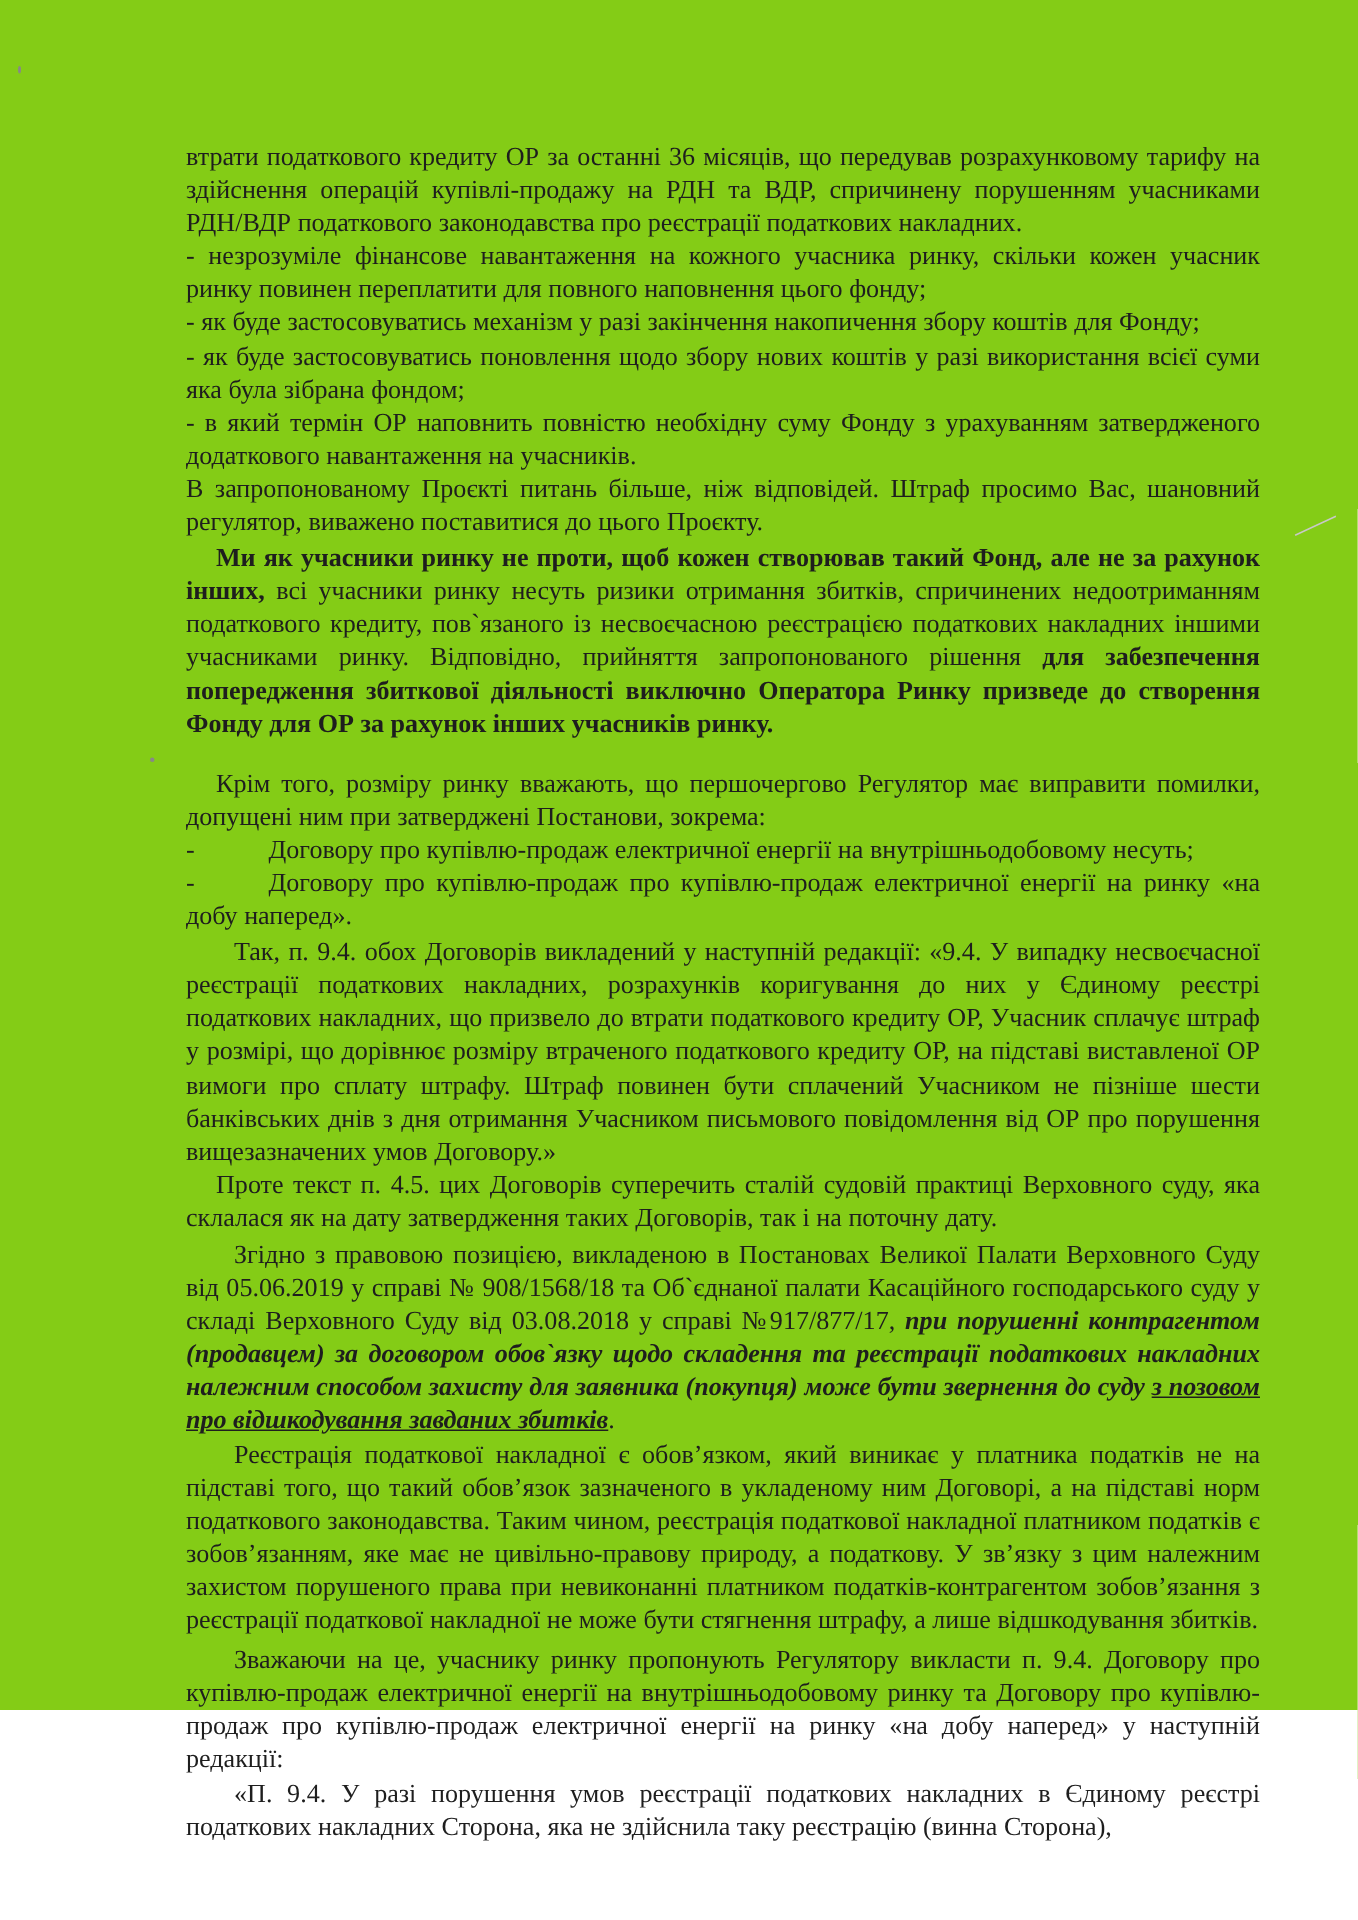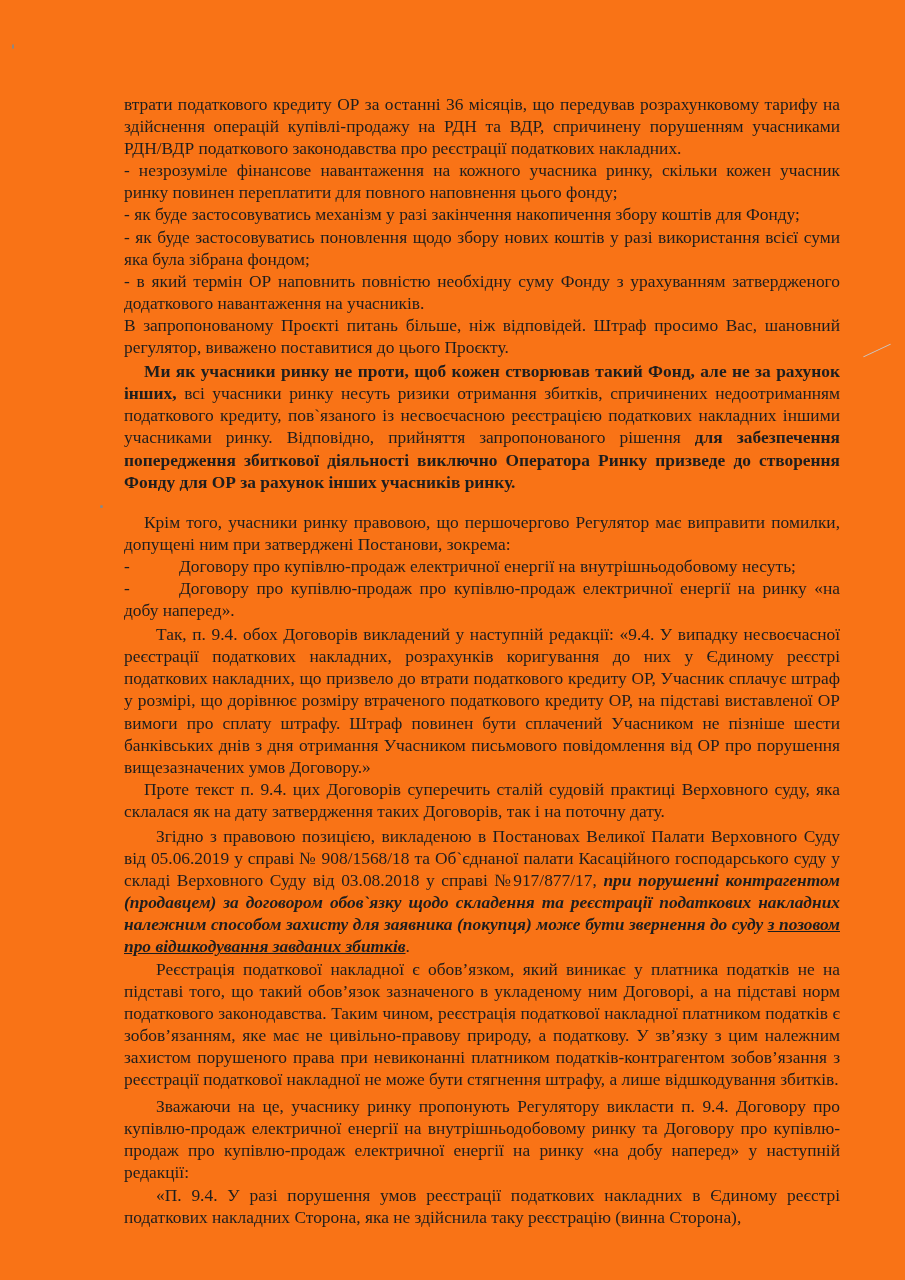--- a/index.html
+++ b/index.html
@@ -1,19 +1,19 @@
 <!DOCTYPE html>
 <html><head>
   <meta charset="utf-8">
   <style>
     html, body { margin: 0; padding: 0; background: #ffffff; }
     body { width: 905px; height: 1280px; overflow: hidden; position: relative; }
     .page {
-      position: absolute; left: 0; top: 0; width: 905px; height: 1280px;
-      background: #f97316;
+      position: absolute; left: 0; top: 0; width: 905px; height: 1140px;
+      background: #84cc16;
     }
     .text {
       position: absolute; left: 124px; top: 93px; width: 716px;
       font-family: "Liberation Serif", serif;
       font-size: 17.4px; line-height: 22.1px; color: #1e1e1e;
       text-align: justify;
     }
     .text p { margin: 0; }
     .indent { text-indent: 20px; }
     .indent2 { text-indent: 32px; }
@@ -38,34 +38,34 @@
   <div class="text">
     <p>втрати податкового кредиту ОР за останні 36 місяців, що передував розрахунковому тарифу на здійснення операцій купівлі-продажу на РДН та ВДР, спричинену порушенням учасниками РДН/ВДР податкового законодавства про реєстрації податкових накладних.</p>
     <p>-  незрозуміле фінансове навантаження на кожного учасника ринку, скільки кожен учасник ринку повинен переплатити для повного наповнення цього фонду;</p>
     <p>-  як буде застосовуватись механізм у разі закінчення накопичення збору коштів для Фонду;</p>
     <p>-  як буде застосовуватись поновлення щодо збору нових коштів у разі використання всієї суми яка була зібрана фондом;</p>
     <p>- в який термін ОР наповнить повністю необхідну суму Фонду з урахуванням затвердженого додаткового навантаження на учасників.</p>
     <p>В запропонованому Проєкті питань більше, ніж відповідей. Штраф просимо Вас, шановний регулятор, виважено поставитися до цього Проєкту.</p>
 
     <p class="indent" style="margin-top:2px;"><span class="b">Ми як учасники ринку не проти, щоб кожен створював такий Фонд, але не за рахунок інших,</span><span> всі учасники ринку несуть ризики отримання збитків, спричинених недоотриманням податкового кредиту, пов`язаного із несвоєчасною реєстрацією податкових накладних іншими учасниками ринку. Відповідно, прийняття запропонованого рішення </span><span class="b">для забезпечення попередження збиткової діяльності виключно Оператора Ринку призведе до створення Фонду для ОР за рахунок інших учасників ринку.</span></p>
 
-    <p class="indent gap" style="margin-top:26px;">Крім того, учасники ринку правовою, що першочергово Регулятор має виправити помилки, допущені ним при затверджені Постанови, зокрема:</p>
+    <p class="indent gap" style="margin-top:26px;">Крім того, розміру ринку вважають, що першочергово Регулятор має виправити помилки, допущені ним при затверджені Постанови, зокрема:</p>
 
     <div class="dash-item">
       <span class="dash">-</span>
       <span class="body">Договору про купівлю-продаж електричної енергії на внутрішньодобовому несуть;</span>
     </div>
     <div>
       <div class="dash-item">
         <span class="dash">-</span>
         <span class="body" style="text-align:justify;text-align-last:justify;">Договору про купівлю-продаж про купівлю-продаж електричної енергії на ринку «на</span>
       </div>
       <div>добу наперед».</div>
     </div>
 
     <p class="indent2" style="margin-top:2px;">Так, п. 9.4. обох Договорів викладений у наступній редакції: «9.4. У випадку несвоєчасної реєстрації податкових накладних, розрахунків коригування до них у Єдиному реєстрі податкових накладних, що призвело до втрати податкового кредиту ОР, Учасник сплачує штраф у розмірі, що дорівнює розміру втраченого податкового кредиту ОР, на підставі виставленої ОР вимоги про сплату штрафу. Штраф повинен бути сплачений Учасником не пізніше шести банківських днів з дня отримання Учасником письмового повідомлення від ОР про порушення вищезазначених умов Договору.»</p>
-    <p class="indent">Проте текст п. 9.4. цих Договорів суперечить сталій судовій практиці Верховного суду, яка склалася як на дату затвердження таких Договорів, так і на поточну дату.</p>
+    <p class="indent">Проте текст п. 4.5. цих Договорів суперечить сталій судовій практиці Верховного суду, яка склалася як на дату затвердження таких Договорів, так і на поточну дату.</p>
     <p class="indent2" style="margin-top:3px;"><span>Згідно з правовою позицією, викладеною в Постановах Великої Палати Верховного Суду від 05.06.2019 у справі № 908/1568/18 та Об`єднаної палати Касаційного господарського суду у складі Верховного Суду від 03.08.2018 у справі №917/877/17, </span><span class="bi">при порушенні контрагентом (продавцем) за договором обов`язку щодо складення та реєстрації податкових накладних належним способом захисту для заявника (покупця) може бути звернення до суду </span><span class="bi u">з позовом про відшкодування завданих збитків</span><span>.</span></p>
     <p class="indent2">Реєстрація податкової накладної є обов’язком, який виникає у платника податків не на підставі того, що такий обов’язок зазначеного в укладеному ним Договорі, а на підставі норм податкового законодавства. Таким чином, реєстрація податкової накладної платником податків є зобов’язанням, яке має не цивільно-правову природу, а податкову. У зв’язку з цим належним захистом порушеного права при невиконанні платником податків-контрагентом зобов’язання з реєстрації податкової накладної не може бути стягнення штрафу, а лише відшкодування збитків.</p>
     <p class="indent2" style="margin-top:5px;">Зважаючи на це, учаснику ринку пропонують Регулятору викласти п. 9.4. Договору про купівлю-продаж електричної енергії на внутрішньодобовому ринку та Договору про купівлю-продаж про купівлю-продаж електричної енергії на ринку «на добу наперед» у наступній редакції:</p>
     <p class="indent2">«П. 9.4. У разі порушення умов реєстрації податкових накладних в Єдиному реєстрі податкових накладних Сторона, яка не здійснила таку реєстрацію (винна Сторона),</p>
   </div>
 </div>
 
 </body></html>

